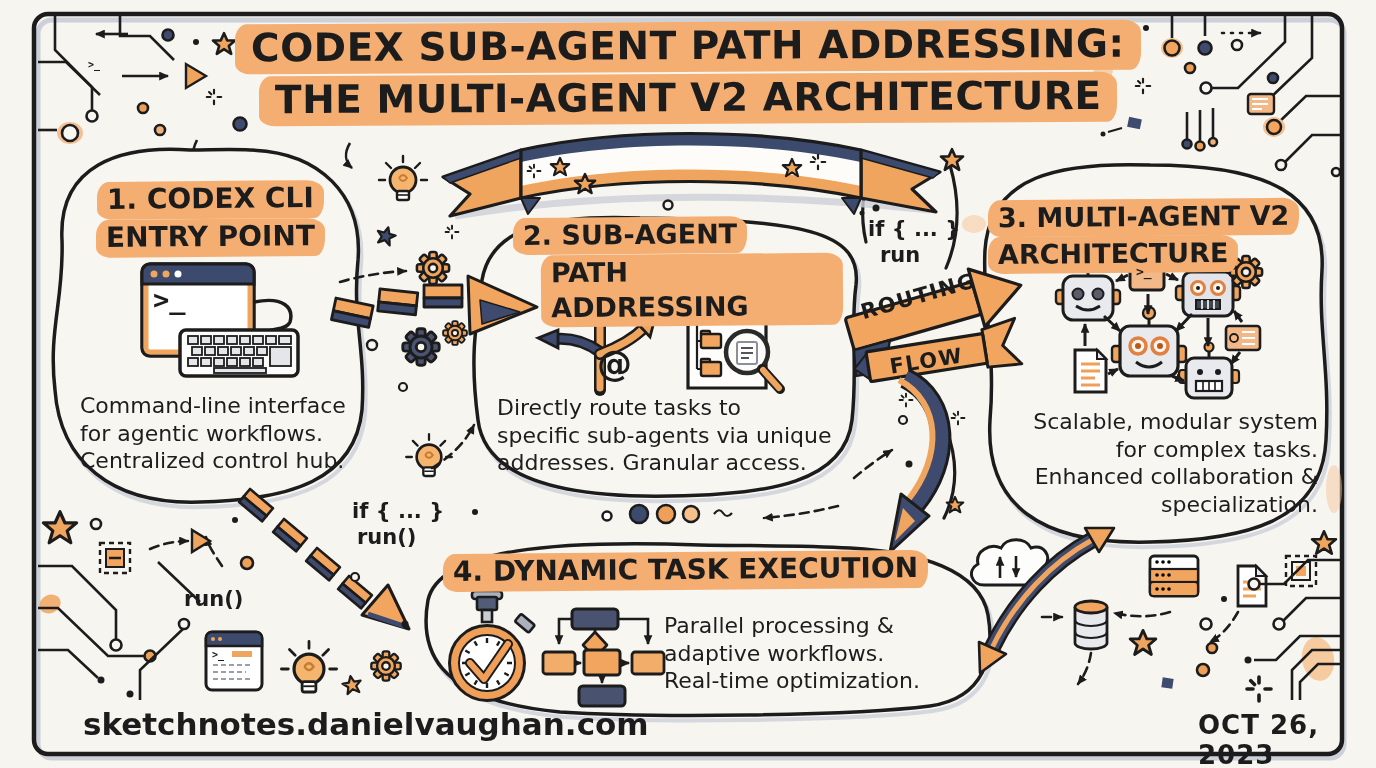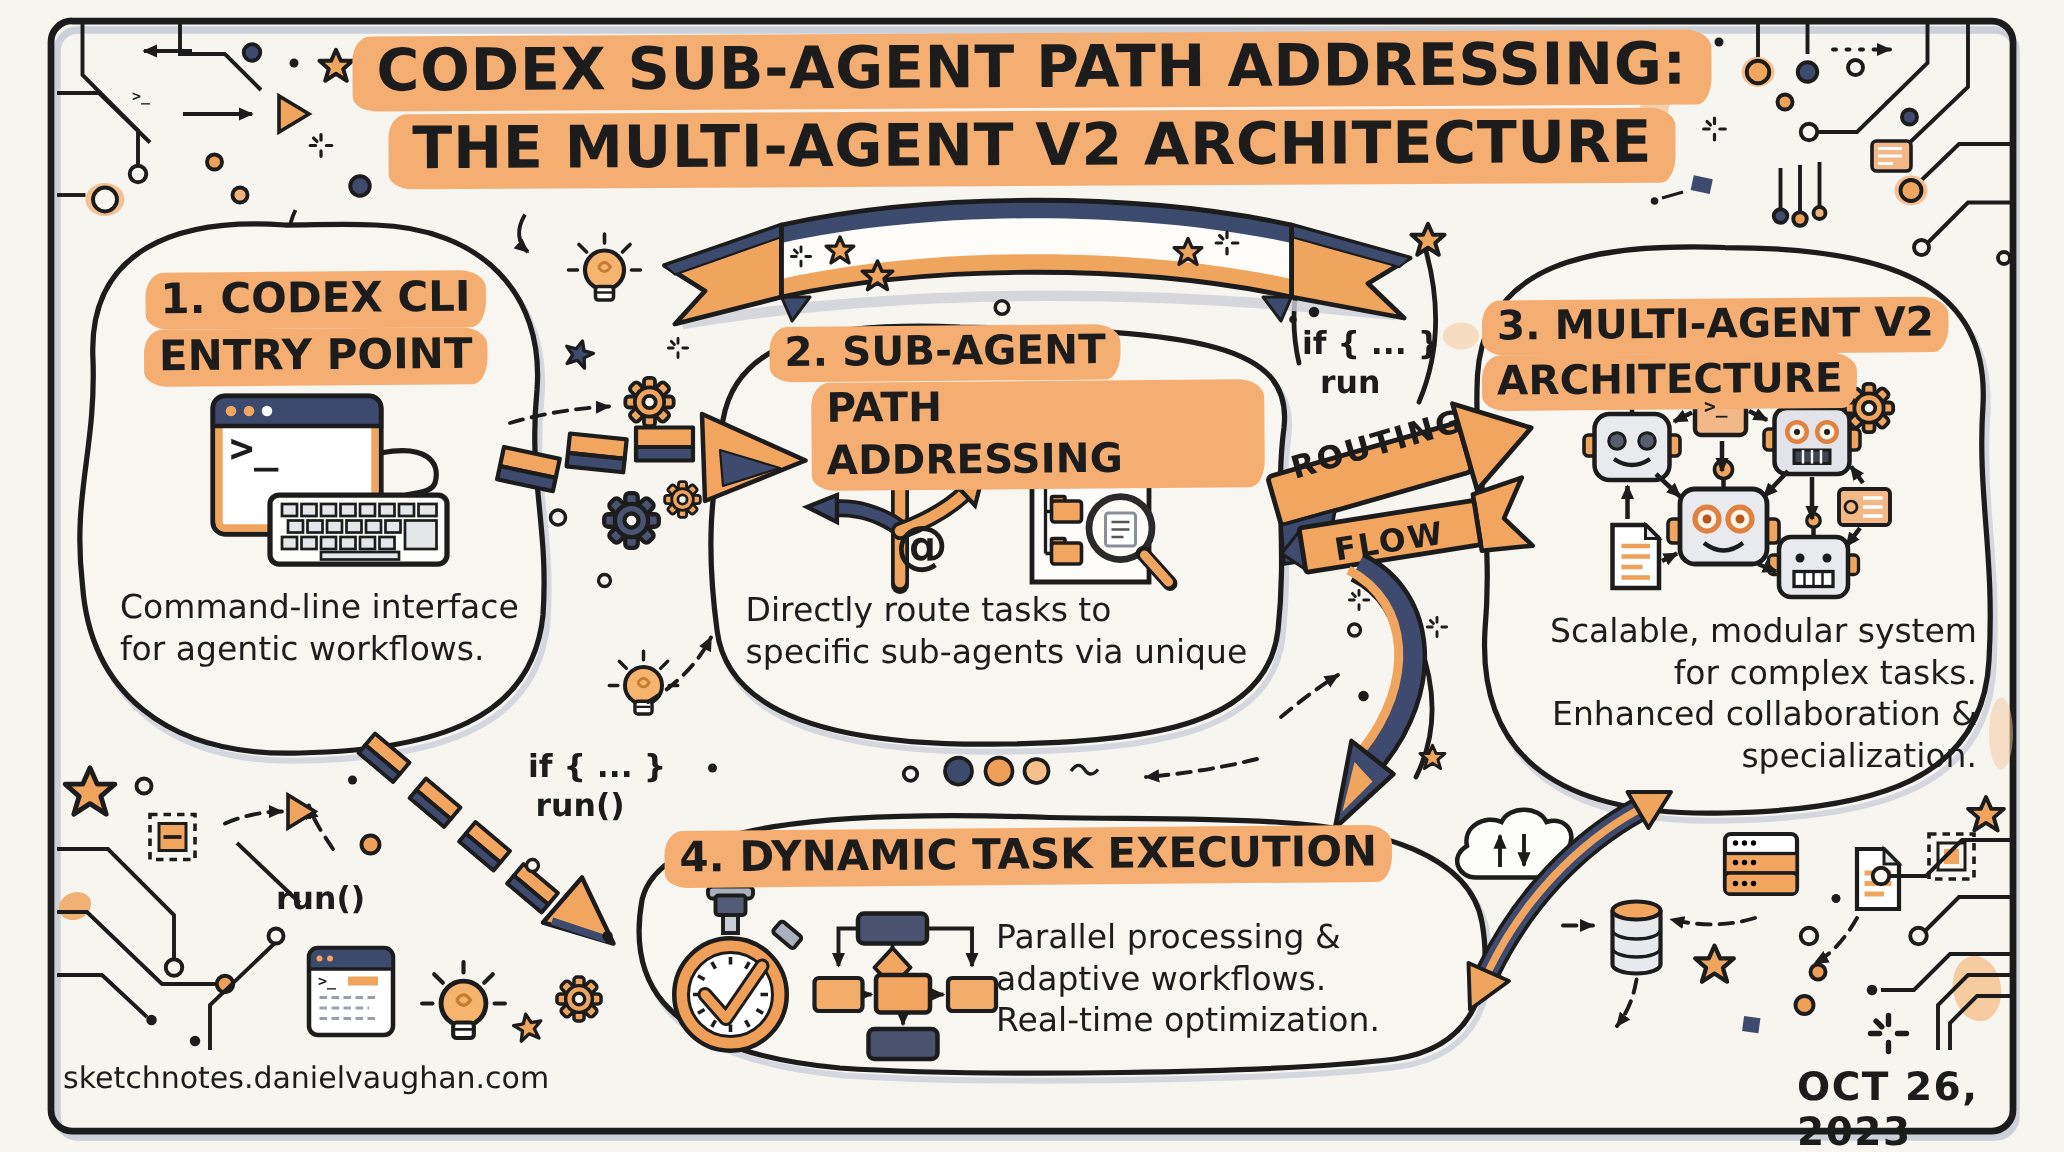--- a/index.html
+++ b/index.html
@@ -9,21 +9,21 @@
   .abs{position:absolute;}
   .hl{display:inline-block;background:#f4ae72;border-radius:12px 18px 10px 16px / 16px 12px 18px 10px;}
   .title-line{font-weight:800;font-size:39px;letter-spacing:.5px;line-height:1.06;}
   .title-line .hl{padding:3px 16px 6px;transform:rotate(-.3deg);}
   .sec-head{font-weight:800;font-size:28px;line-height:1.3;}
   .sec-head .hl{padding:0 10px 2px;transform:rotate(-.5deg);}
   .sec-head.small{font-size:27px;}
   .body-text{font-size:22px;line-height:27.5px;color:#1d1d1d;}
   .code{font-weight:bold;font-size:21px;line-height:26px;}
   .banner-text{font-weight:800;font-size:21px;letter-spacing:1.5px;}
-  .footer-text{font-size:20px;font-weight:400;}
+  .footer-text{font-size:31px;font-weight:700;margin-left:41px;}
   .date-text{font-size:26px;font-weight:700;letter-spacing:1px;}
   .at{font-size:35px;font-weight:800;}
   .prompt-lg{font-family:"DejaVu Sans Mono",monospace;font-weight:bold;font-size:27px;}
   .prompt-sm{font-family:"DejaVu Sans Mono",monospace;font-weight:bold;}
 </style>
 </head>
 <body>
 
 <div class="canvas">
 
@@ -553,29 +553,31 @@
   <div class="title-line" style="margin-top:2px"><span class="hl">THE MULTI-AGENT V2 ARCHITECTURE</span></div>
 </div>
 
 <div class="abs sec-head" style="left:70px;top:181px;width:280px;text-align:center">
   <div><span class="hl">1. CODEX CLI</span></div>
   <div><span class="hl">ENTRY POINT</span></div>
 </div>
 <div class="abs body-text" style="left:80px;top:392px;width:300px">
   <div>Command-line interface</div>
   <div>for agentic workflows.</div>
+  <div>Centralized control hub.</div>
 </div>
 
 <div class="abs sec-head small" style="left:503px;top:217px;width:340px">
   <div style="margin-left:10px"><span class="hl">2. SUB-AGENT</span></div>
   <div style="margin-left:38px"><span class="hl">PATH ADDRESSING</span></div>
 </div>
 <div class="abs body-text" style="left:497px;top:394px;width:370px">
   <div>Directly route tasks to</div>
   <div>specific sub-agents via unique</div>
+  <div>addresses. Granular access.</div>
 </div>
 
 <div class="abs sec-head small" style="left:988px;top:199px;width:325px;">
   <div><span class="hl">3. MULTI-AGENT V2</span></div>
   <div><span class="hl">ARCHITECTURE</span></div>
 </div>
 <div class="abs body-text" style="left:993px;top:408px;width:325px;text-align:right">
   <div>Scalable, modular system</div>
   <div>for complex tasks.</div>
   <div>Enhanced collaboration &amp;</div>

